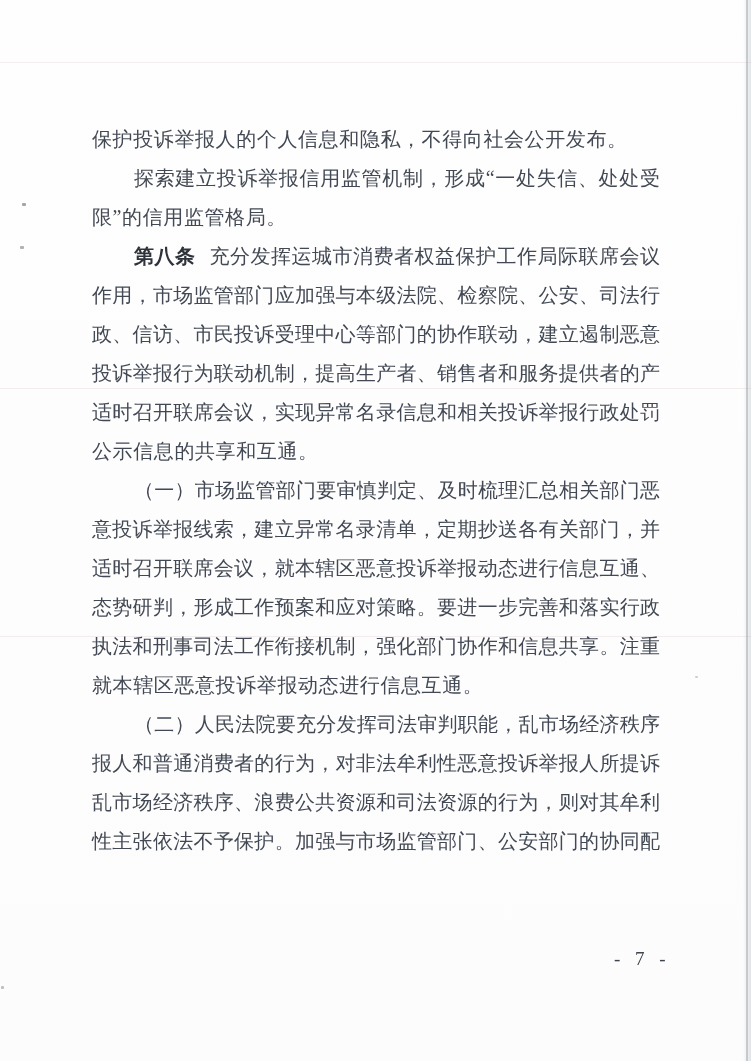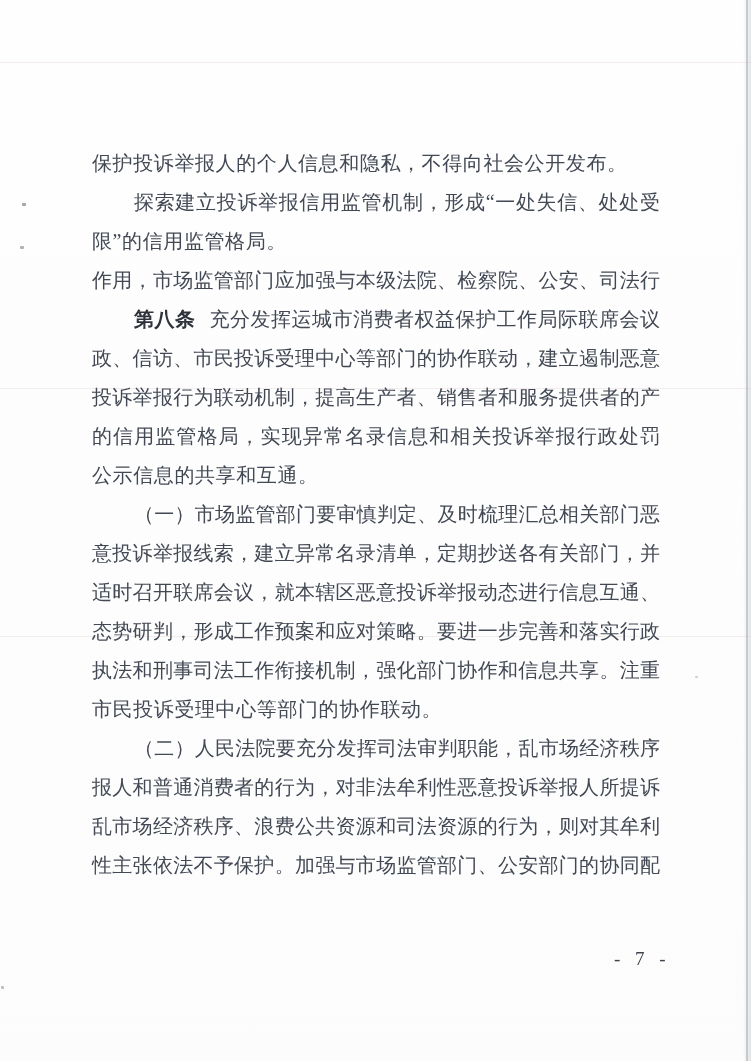--- a/index.html
+++ b/index.html
@@ -7,21 +7,21 @@
     width:751px;height:1061px;
     background:#ffffff;
     font-family:"Liberation Serif","DejaVu Serif",serif;
   }
   .page{
     position:relative;width:751px;height:1061px;overflow:hidden;
     background:linear-gradient(180deg,#fefefe 0%,#fdfdfd 55%,#fcfcfc 100%);
     color:#424854;
   }
   .content{
-    position:absolute;left:92px;top:144px;width:568px;
+    position:absolute;left:92px;top:120px;width:568px;
   }
   .ln{
     height:39px;line-height:39px;font-size:20px;
     letter-spacing:0.6px;white-space:nowrap;
     color:#434954;
   }
   .ln.j{
     text-align:justify;text-align-last:justify;
     white-space:normal;letter-spacing:0;
   }
@@ -60,34 +60,34 @@
   <div class="hline hl3"></div>
   <div class="speck sp1"></div>
   <div class="speck sp2"></div>
   <div class="speck sp3"></div>
   <div class="speck sp4"></div>
 
   <div class="content">
     <div class="ln">保护投诉举报人的个人信息和隐私，不得向社会公开发布。</div>
     <div class="ln j ind">探索建立投诉举报信用监管机制，形成“一处失信、处处受</div>
     <div class="ln">限”的信用监管格局。</div>
-    <div class="ln j">作用，市场监管部门应加强与本级法院、检察院、公安、司法行</div>
     <div class="ln j ind">
       <span class="bold-head">第八条</span><span>充分发挥运城市消费者权益保护工作局际联席会议</span>
     </div>
+    <div class="ln j">作用，市场监管部门应加强与本级法院、检察院、公安、司法行</div>
     <div class="ln j">政、信访、市民投诉受理中心等部门的协作联动，建立遏制恶意</div>
     <div class="ln j">投诉举报行为联动机制，提高生产者、销售者和服务提供者的产</div>
-    <div class="ln j">的信用监管格局，实现异常名录信息和相关投诉举报行政处罚</div>
+    <div class="ln j">适时召开联席会议，实现异常名录信息和相关投诉举报行政处罚</div>
     <div class="ln">公示信息的共享和互通。</div>
     <div class="ln j ind">（一）市场监管部门要审慎判定、及时梳理汇总相关部门恶</div>
     <div class="ln j">意投诉举报线索，建立异常名录清单，定期抄送各有关部门，并</div>
     <div class="ln j">适时召开联席会议，就本辖区恶意投诉举报动态进行信息互通、</div>
     <div class="ln j">态势研判，形成工作预案和应对策略。要进一步完善和落实行政</div>
     <div class="ln j">执法和刑事司法工作衔接机制，强化部门协作和信息共享。注重</div>
-    <div class="ln">市民投诉受理中心等部门的协作联动。</div>
+    <div class="ln">就本辖区恶意投诉举报动态进行信息互通。</div>
     <div class="ln j ind">（二）人民法院要充分发挥司法审判职能，乱市场经济秩序</div>
     <div class="ln j">报人和普通消费者的行为，对非法牟利性恶意投诉举报人所提诉</div>
     <div class="ln j">乱市场经济秩序、浪费公共资源和司法资源的行为，则对其牟利</div>
     <div class="ln j">性主张依法不予保护。加强与市场监管部门、公安部门的协同配</div>
   </div>
 
   <div class="pagenum">- 7 -</div>
 
   <div class="redge-shade"></div>
   <div class="redge-line"></div>

